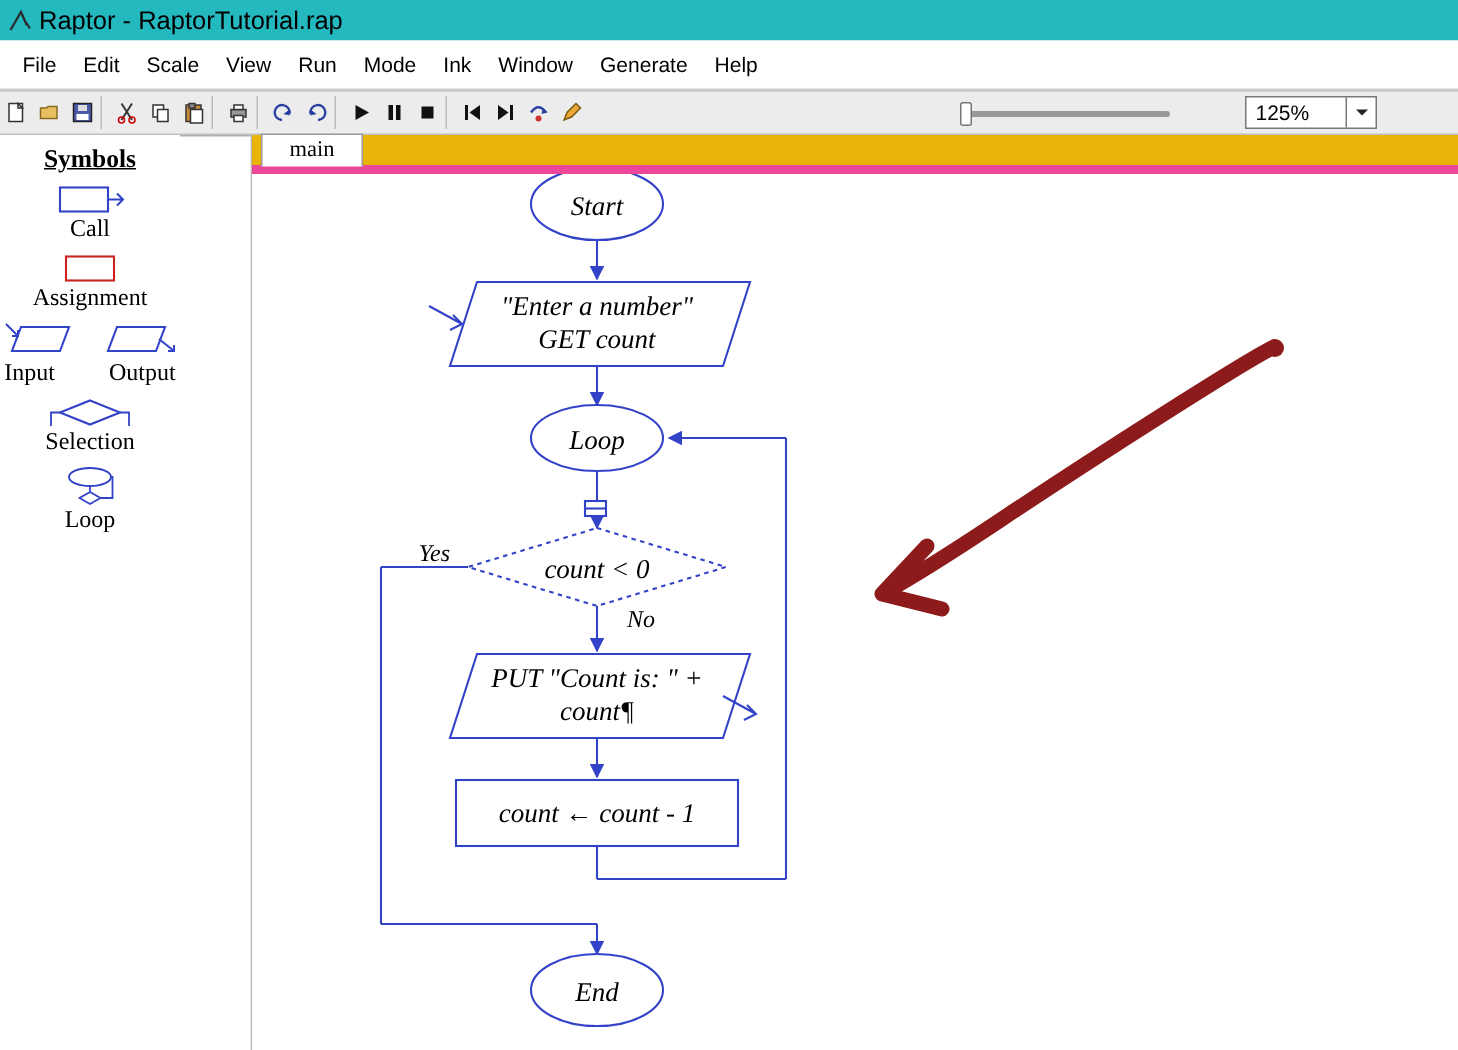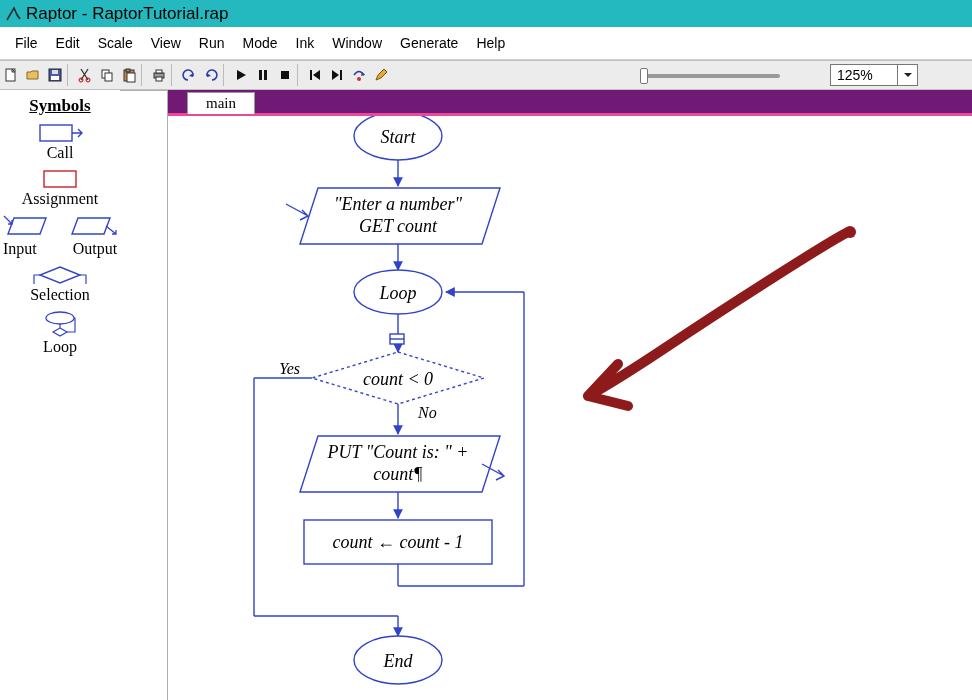--- a/index.html
+++ b/index.html
@@ -23,21 +23,21 @@
   .zoom .zarr { width:20px; height:100%; border-left:1px solid #777; display:flex; align-items:center; justify-content:center; }
   
   .workspace { display:flex; height:calc(700px - 27px - 23px - 30px); }
   .leftpane { width:168px; border-right:1px solid #b0b0b0; display:flex; flex-direction:row; }
   .symbols { padding:4px 0 8px 0; text-align:center; font-family:"Times New Roman", serif; }
   .symbols h3 { margin:2px 0 6px 0; font-size:17px; text-decoration:underline; font-weight:bold; }
   .sym-item { font-size:16px; margin-bottom:6px; }
   .sym-shape { display:flex; justify-content:center; margin-bottom:0px; }
   .console { flex:1; border-top:1px solid #b0b0b0; background:#fff; }
   .canvaspane { flex:1; position:relative; background:#fff; }
-  .tabstrip { height:26px; background:#701a75; border-bottom:3px solid #ec4899; display:flex; align-items:flex-end; padding-left:19px; }
+  .tabstrip { height:26px; background:#eab308; border-bottom:6px solid #ec4899; display:flex; align-items:flex-end; padding-left:6px; }
   .tab { background:#fff; border:1px solid #999; border-bottom:none; padding:2px 18px; font-size:15px; font-family:"Times New Roman", serif; position:relative; top:1px; }
   .canvas { position:absolute; left:0; right:0; top:26px; bottom:0; background:#fff; overflow:hidden;font-style:italic; }
   .canvas svg { position:absolute; top:0; left:0; }
   
   .flowtext { font-family:"Times New Roman", serif; font-size:18px; fill:#000; }
   .flowtext-sm { font-family:"Times New Roman", serif; font-size:16px; fill:#000; }
 </style>
 </head>
 <body>
 

